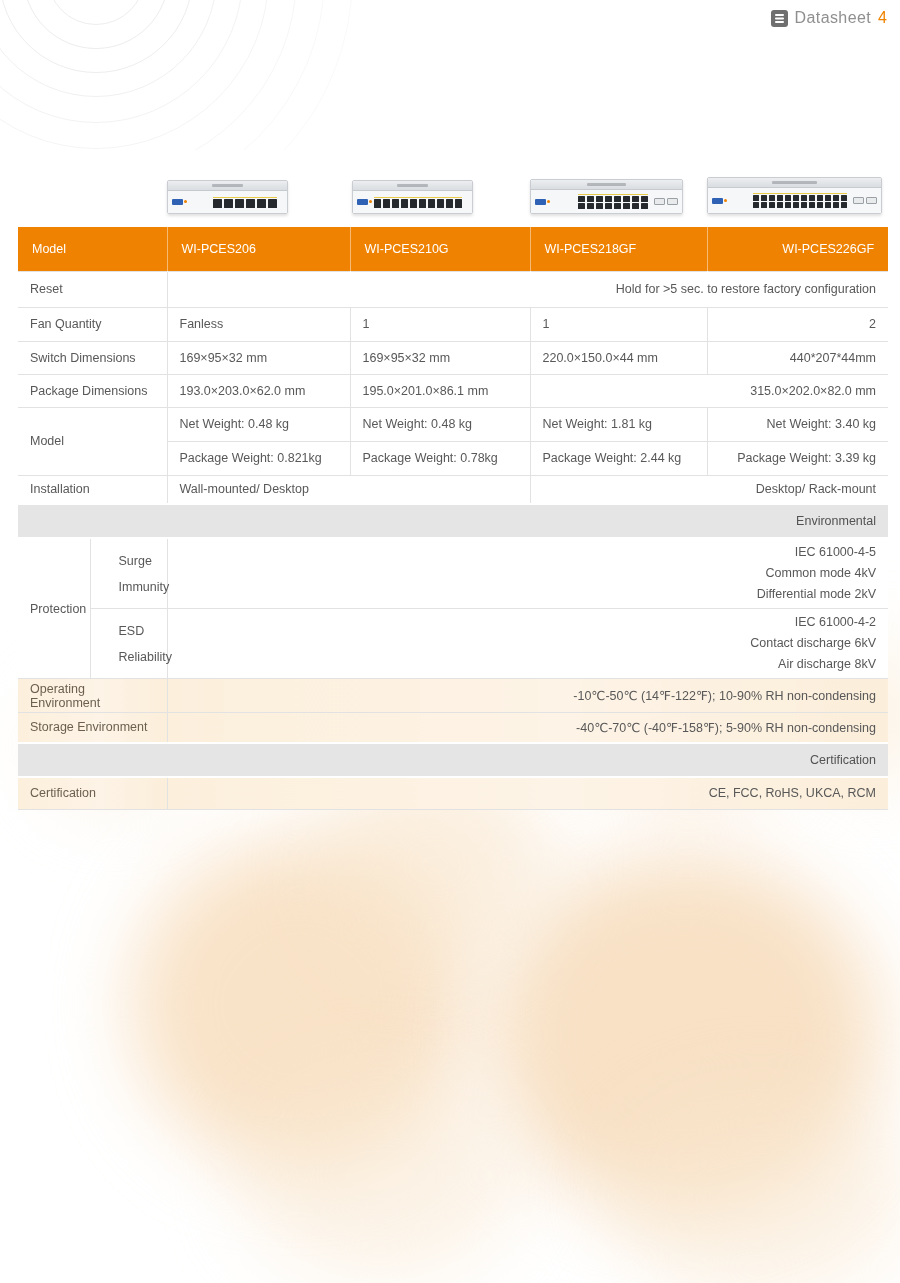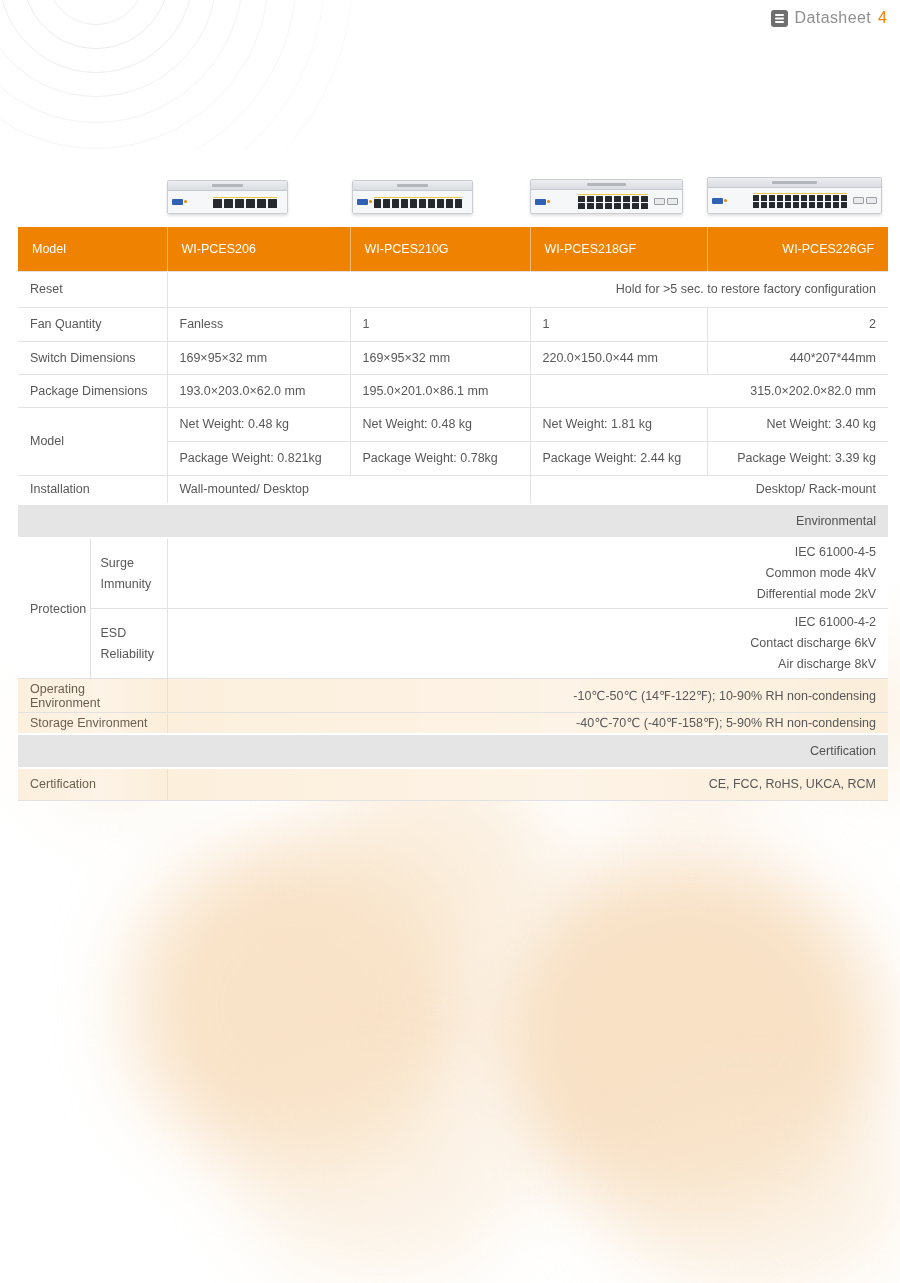--- a/index.html
+++ b/index.html
@@ -75,26 +75,26 @@
   .spec tr.r-fan{height:34px;}
   .spec tr.r-swdim{height:33px;}
   .spec tr.r-pkgdim{height:33px;}
   .spec tr.r-net{height:34px;}
   .spec tr.r-pkgw{height:34px;}
   .spec tr.r-install{height:29px;}
   .spec tr.r-section{height:34px;}
   .spec tr.r-surge{height:69px;}
   .spec tr.r-esd{height:69px;}
   .spec tr.r-op{height:34px;}
-  .spec tr.r-st{height:21px;}
+  .spec tr.r-st{height:30px;}
   .spec tr.r-cert{height:33px;}
   .spec td.section{background:#e5e5e5;color:#525252;border-left:none;border-right:none;
     border-top:2px solid #fff;border-bottom:2px solid #fff;padding:0 12px;}
   .spec td.multiline{line-height:21px;padding:3px 12px;}
-  .spec td.sub-label{padding:3px 6px 3px 10px;line-height:21px;}
+  .spec td.sub-label{padding:3px 6px 3px 28px;line-height:26px;}
   .spec tr.peach td{background:linear-gradient(90deg,#fcefdc 0%,#fdf3e6 55%,#fbeeda 100%);}
   .spec tr.peach td:first-child{color:#6b5f4e;}
 </style>
 </head>
 <body>
 
 <div class="arcs">
   <div class="arc a1"></div>
     <div class="arc a2"></div>
     <div class="arc a3"></div>

